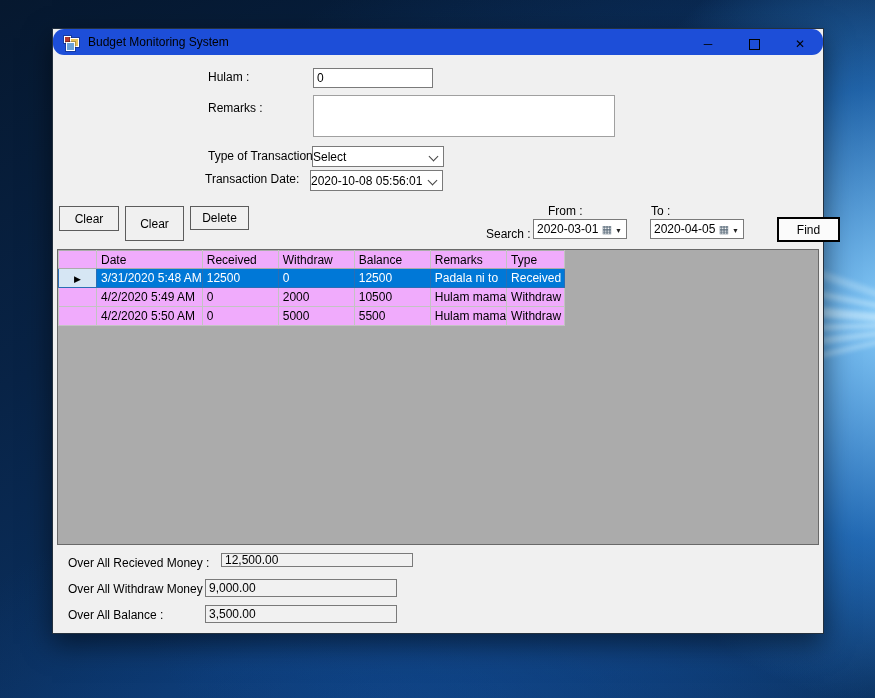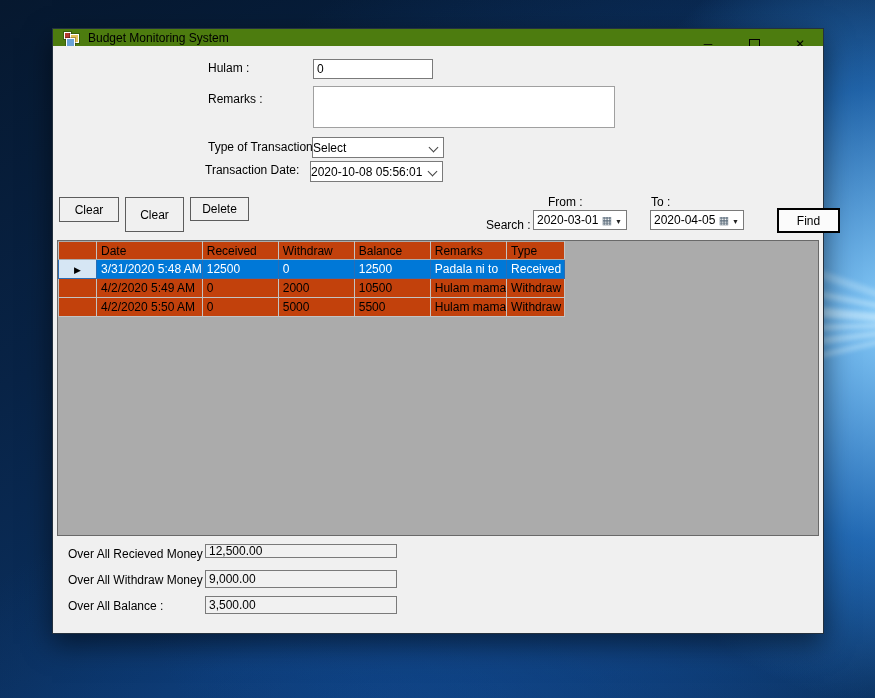--- a/index.html
+++ b/index.html
@@ -16,21 +16,21 @@
     border-radius:50%;filter:blur(2px);}
   .b1{width:980px;height:8px;transform:rotate(-13deg);opacity:.5;}
   .b2{width:1000px;height:10px;transform:rotate(-7deg);opacity:.55;}
   .b3{width:1000px;height:9px;transform:rotate(-2deg);opacity:.6;}
   .b4{width:1020px;height:14px;transform:rotate(5deg);opacity:.7;}
   .b5{width:1000px;height:9px;transform:rotate(11deg);opacity:.55;}
   .b6{width:1050px;height:12px;transform:rotate(19deg);opacity:.4;}
   
   .window{position:absolute;left:52px;top:28px;width:770px;height:604px;
     border:1px solid #24313f;background:#f0f0f0;box-shadow:0 10px 26px rgba(0,0,0,.5);}
-  .titlebar{height:17px;background:#4d7c0f;display:flex;align-items:center;position:relative;}
+  .titlebar{height:26px;background:#1d4ed8;display:flex;align-items:center;position:relative;border-radius:11px;}
   .app-icon{width:16px;height:16px;margin:0 9px 0 10px;position:relative;display:inline-block;}
   .app-icon i{position:absolute;display:block;border:1px solid #fff;box-shadow:0 0 0 1px rgba(0,0,0,.25);}
   .app-icon .sq-red{left:1px;top:2px;width:5px;height:5px;background:#b23a2f;}
   .app-icon .sq-yellow{left:7px;top:4px;width:7px;height:7px;background:#e7c35a;}
   .app-icon .sq-blue{left:3px;top:8px;width:7px;height:7px;background:#6aa2d8;}
   .title-text{font-size:12px;color:#000;}
   .win-controls{position:absolute;right:0;top:0;height:30px;display:flex;}
   .winbtn{width:46px;height:30px;display:flex;align-items:center;justify-content:center;
     font-size:12px;color:#000;cursor:default;}
   .maxbox{width:9px;height:9px;border:1px solid #000;display:inline-block;}
@@ -51,21 +51,21 @@
   .btn-default{border:2px solid #000;background:#fbfbfb;}
   .picker{position:absolute;border:1px solid #7a7a7a;background:#fff;box-sizing:border-box;
     display:flex;align-items:center;padding-left:3px;font-size:12px;}
   .picker .cal{margin-left:auto;font-size:11px;color:#5a6b7a;line-height:1;}
   .picker .tri{font-size:7px;color:#222;margin:2px 4px 0 3px;}
   
   .grid{position:absolute;left:4px;top:194px;width:762px;height:296px;background:#ababab;
     border:1px solid #696969;box-sizing:border-box;overflow:hidden;}
   table.dgv{border-collapse:collapse;table-layout:fixed;background:#ababab;}
   .dgv td,.dgv th{border:1px solid #c3c3c3;font-weight:normal;text-align:left;
-    padding:0 0 0 4px;height:19px;font-size:12px;background:#c2410c;overflow:hidden;white-space:nowrap;box-sizing:border-box;}
+    padding:0 0 0 4px;height:19px;font-size:12px;background:#f0abfc;overflow:hidden;white-space:nowrap;box-sizing:border-box;}
   .dgv th{height:18px;border-color:#ababab #c3c3c3 #ababab #c3c3c3;}
   .dgv td.rowhdr{padding:0;text-align:center;}
   .dgv tr.selected td{background:#0078d7;color:#fff;border-color:#2a6db5;}
   .dgv tr.selected td.rowhdr{background:#d6e6f4;color:#000;}
   .marker{font-size:9px;color:#000;}
   
   .sum-box{background:#f1f1f1;}
 </style>
 </head>
 <body>
@@ -186,21 +186,21 @@
             <td>5000</td>
             <td>5500</td>
             <td>Hulam mama</td>
             <td>Withdraw</td>
           </tr>
         </tbody>
           </table>
       </div>
 
       <span class="lbl" style="left:15px;top:501px;">Over All Recieved Money :</span>
-      <input class="tb sum-box" style="left: 152px; top: 498px; width: 192px; height: 14px;" readonly="" value="12,500.00">
+      <input class="tb sum-box" style="left: 168px; top: 498px; width: 192px; height: 14px;" readonly="" value="12,500.00">
 
       <span class="lbl" style="left:15px;top:527px;">Over All Withdraw Money :</span>
       <input class="tb sum-box" style="left: 152px; top: 524px; width: 192px; height: 18px;" readonly="" value="9,000.00">
 
       <span class="lbl" style="left:15px;top:553px;">Over All Balance :</span>
       <input class="tb sum-box" style="left: 152px; top: 550px; width: 192px; height: 18px;" readonly="" value="3,500.00">
 
     </div>
   </div>
 </div>

